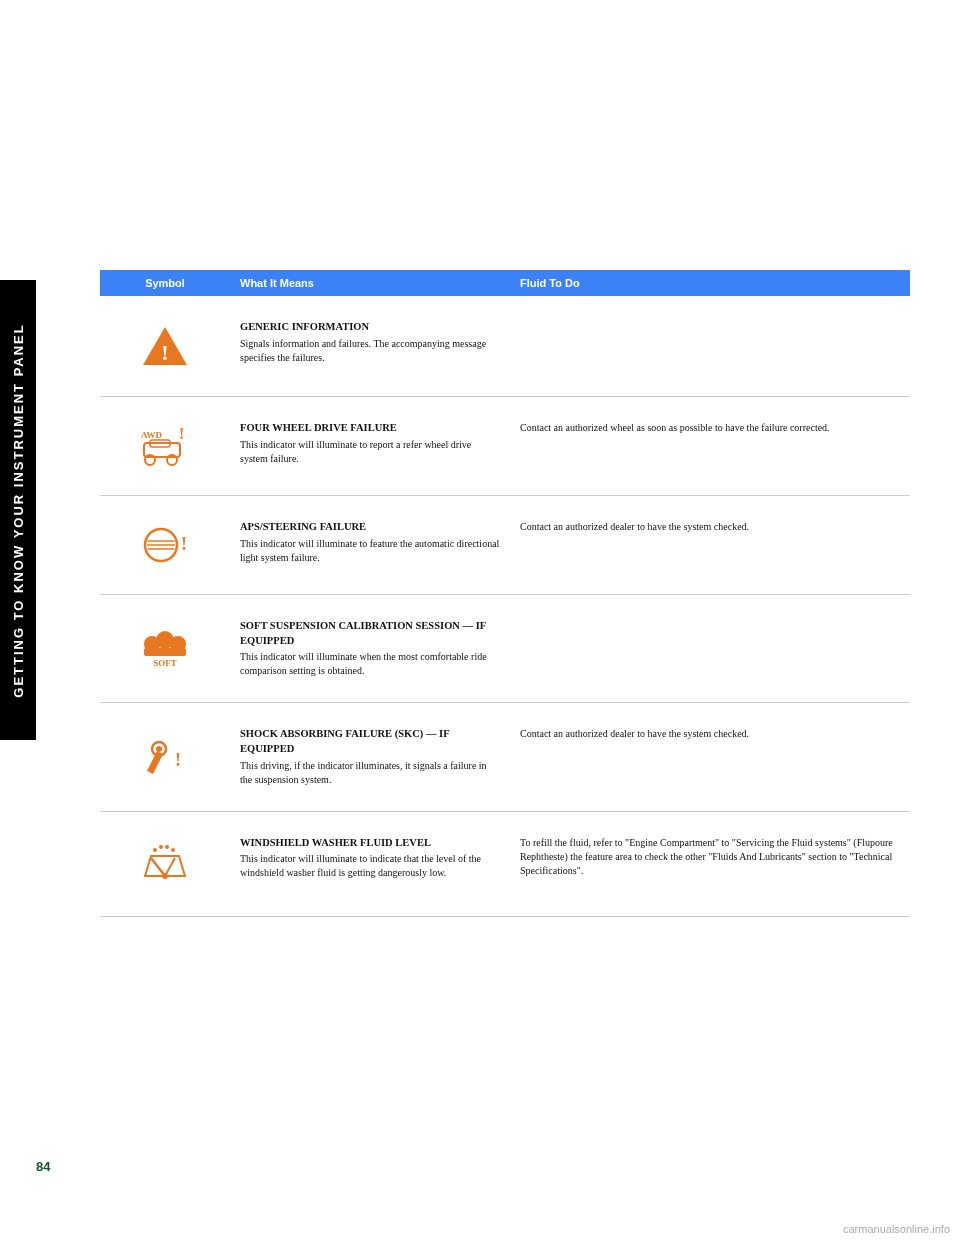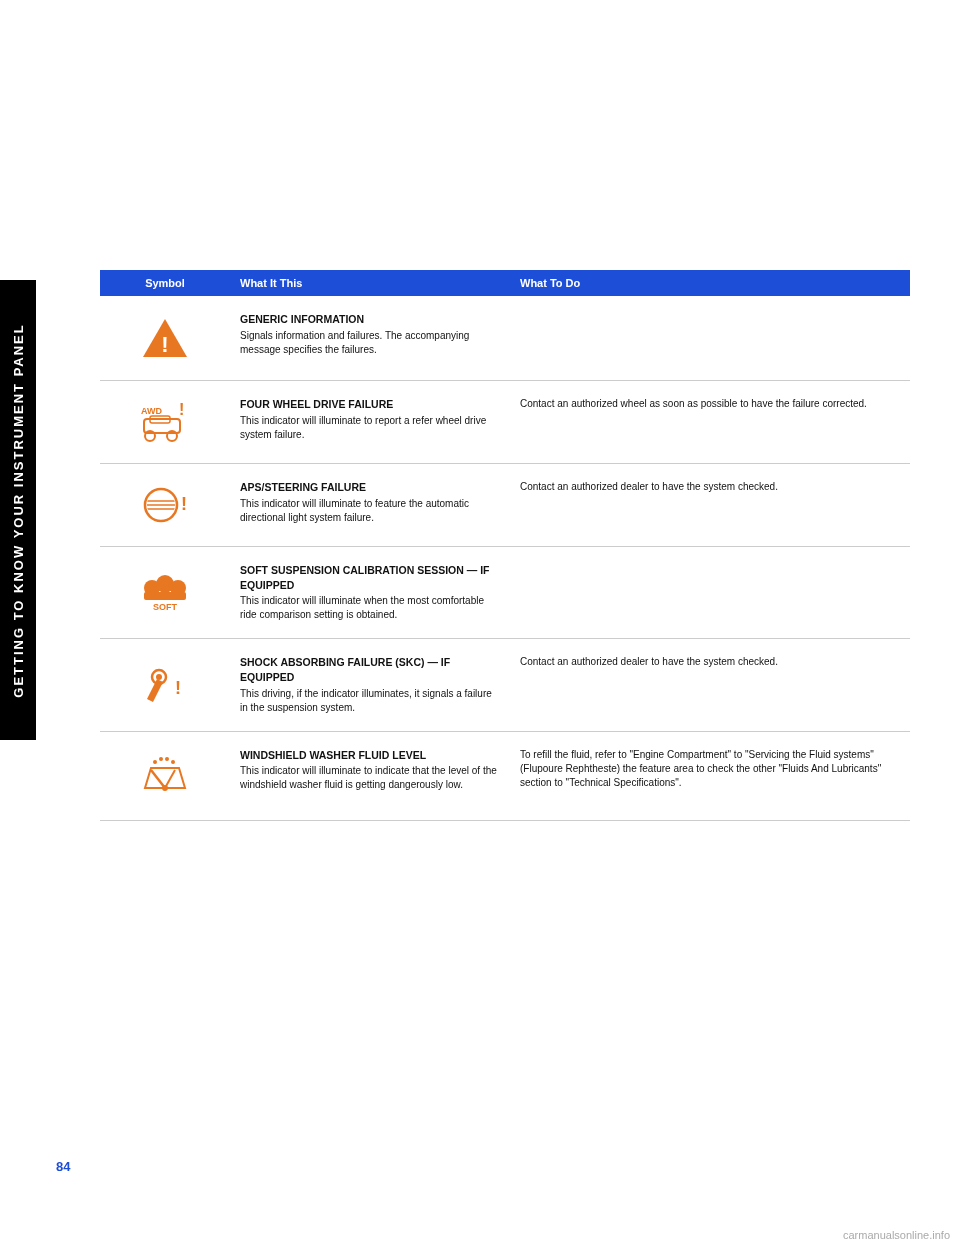--- a/index.html
+++ b/index.html
@@ -34,29 +34,28 @@
       text-transform: uppercase;
     }
 
     
     .page-number {
       position: absolute;
       left: 36px;
       bottom: 68px;
       font-size: 13px;
       font-weight: bold;
-      color: #1d4ed8;
-      margin-left: 20px;
+      color: #14532d;
     }
 
     
     .watermark {
       position: absolute;
       right: 10px;
-      bottom: 1px;
+      bottom: 7px;
       font-size: 11px;
       color: #aaa;
     }
 
     
     .table-container {
       position: absolute;
       left: 100px;
       top: 270px;
       right: 50px;
@@ -64,21 +63,21 @@
     }
 
     table {
       width: 100%;
       border-collapse: collapse;
       font-size: 10.5px;
     }
 
     
     thead tr th {
-      background: #1d4ed8;
+      background: #3b82f6;
       color: #fff;
       font-weight: bold;
       padding: 7px 10px;
       text-align: left;
       font-size: 11px;
     }
     thead tr th:first-child {
       width: 130px;
       text-align: center;
     }
@@ -86,25 +85,26 @@
       width: 280px;
     }
     thead tr th:nth-child(3) {
       width: auto;
     }
 
     tbody tr {
       border-bottom: 1px solid #ccc;
     }
     tbody tr td {
-      padding: 16px 10px;
+      padding: 24px 10px;
       vertical-align: top;
       color: #111;
       line-height: 1.4;
       font-size: 10px;
+      font-family: Liberation Serif, serif;
     }
     tbody tr td:first-child {
       text-align: center;
       vertical-align: middle;
       width: 130px;
     }
 
     .cell-title {
       font-weight: bold;
       font-size: 10.5px;
@@ -130,22 +130,22 @@
 
 <div class="page-number">84</div>
 
 <div class="watermark">carmanualsonline.info</div>
 
 <div class="table-container">
   <table>
     <thead>
       <tr>
         <th>Symbol</th>
-        <th>What It This</th>
-        <th>What To Do</th>
+        <th>What It Means</th>
+        <th>Fluid To Do</th>
       </tr>
     </thead>
     <tbody>
 
       <tr>
         <td>
           <div class="icon-wrap">
             <svg width="48" height="44" viewBox="0 0 48 44">
               <polygon points="24,3 46,41 2,41" fill="#e87722"></polygon>
               <text x="24" y="36" text-anchor="middle" font-size="22" font-weight="bold" fill="white">!</text>

